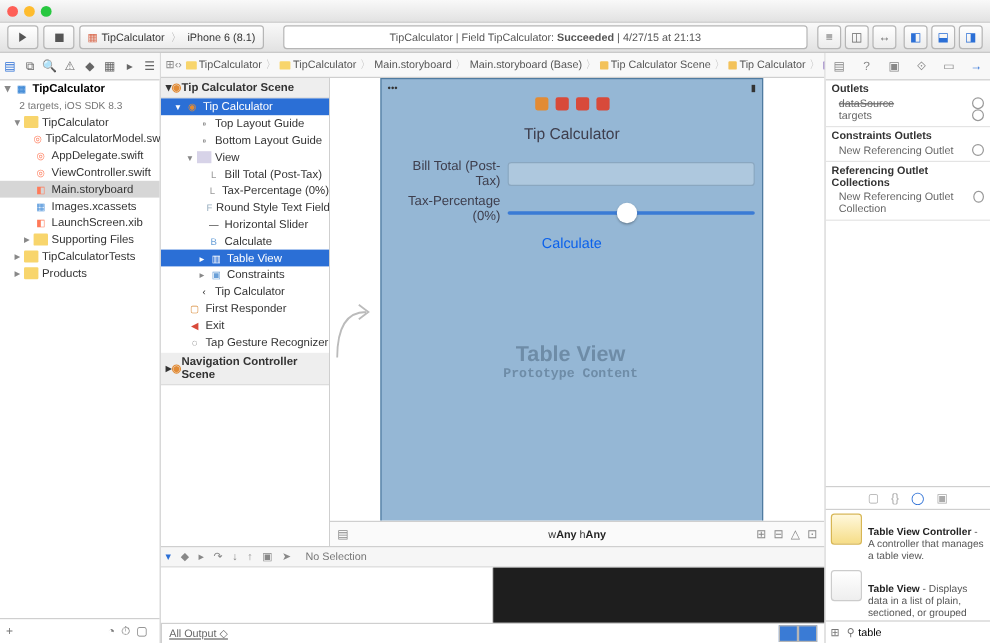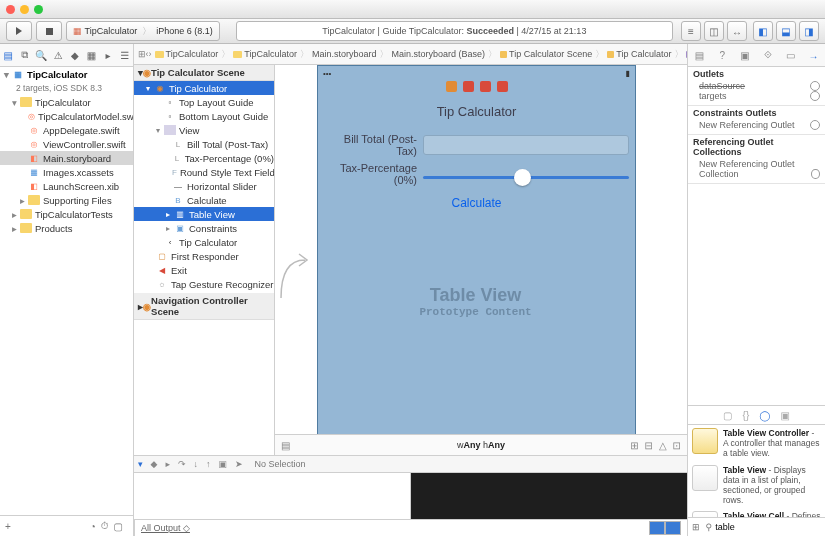--- a/index.html
+++ b/index.html
@@ -125,32 +125,32 @@
 .debugfoot .tog span.on{background:#3a7bd5;}
 
 
 .inspector{width:137px;display:flex;flex-direction:column;}
 .insp-tabs{height:22px;display:flex;align-items:center;justify-content:space-around;border-bottom:1px solid var(--border);background:#f8f8f8;}
 .insp-tabs span{width:13px;height:13px;font-size:10px;color:#888;display:flex;align-items:center;justify-content:center;}
 .insp-tabs span.active{color:#2b6fd6;}
 .insp-body{flex:1;overflow:auto;font-size:9px;}
 .insp-sect{border-bottom:1px solid #e4e4e4;padding:2px 5px 4px;}
 .insp-sect .title{font-weight:600;color:#333;margin-bottom:2px;}
-.insp-sect .item{color:#666;padding-left:6px;display:flex;align-items:flex-end;justify-content:space-between;}
+.insp-sect .item{color:#666;padding-left:6px;display:flex;align-items:flex-start;justify-content:space-between;}
 .insp-sect .item .dot{width:8px;height:8px;border:1px solid #999;border-radius:50%;}
 .insp-sect .item.struck{text-decoration:line-through;}
 .insp-lib{border-top:1px solid var(--border);display:flex;flex-direction:column;height:130px;}
 .insp-lib-tabs{height:18px;display:flex;align-items:center;justify-content:center;gap:10px;border-bottom:1px solid var(--border);}
 .insp-lib-tabs span{color:#aaa;font-size:10px;}
 .insp-lib-tabs span.active{color:#2b6fd6;}
 .lib-items{flex:1;overflow:auto;font-size:8.5px;}
 .lib-item{display:flex;padding:3px 4px;}
 .lib-item .ico{width:24px;height:24px;background:linear-gradient(#fff8dc,#f6dd87);border:1px solid #d7b654;border-radius:3px;margin-right:5px;flex-shrink:0;position:relative;}
 .lib-item .ico.tv{background:linear-gradient(#fff,#eee);border-color:#ccc;}
-.lib-item .txt{line-height:1.2;color:#555;}
+.lib-item .txt{line-height:1.2;color:#555;margin-top:10px;}
 .lib-item .txt b{color:#222;}
 .lib-search{height:18px;border-top:1px solid var(--border);display:flex;align-items:center;padding:0 4px;font-size:9px;color:#777;}
 .lib-search input{flex:1;border:none;font-size:9px;padding:2px 3px;outline:none;}
 </style>
 </head>
 <body>
 
 <div class="winbar">
   <div class="traffic">
     <span class="tr-red"></span>
@@ -164,21 +164,21 @@
   <div class="tbtn play"></div>
   <div class="tbtn stop"></div>
   <div class="scheme">
     <span class="icon" style="color:#d96a4e;margin-right:3px;">▦</span>
     <span>TipCalculator</span>
     <span class="sep">〉</span>
     <span>iPhone 6 (8.1)</span>
   </div>
   <div class="statusbar">
     <span>TipCalculator</span>&nbsp;|&nbsp;
-    <span>Guide TipCalculator:</span>&nbsp;
+    <span>Field TipCalculator:</span>&nbsp;
     <b>Succeeded</b>&nbsp;|&nbsp;
     <span>4/27/15 at 21:13</span>
   </div>
   <div class="rightbtns">
     <div class="sqbtn">≡</div>
     <div class="sqbtn">◫</div>
     <div class="sqbtn">↔</div>
   </div>
   <div style="width:6px"></div>
   <div class="rightbtns">

